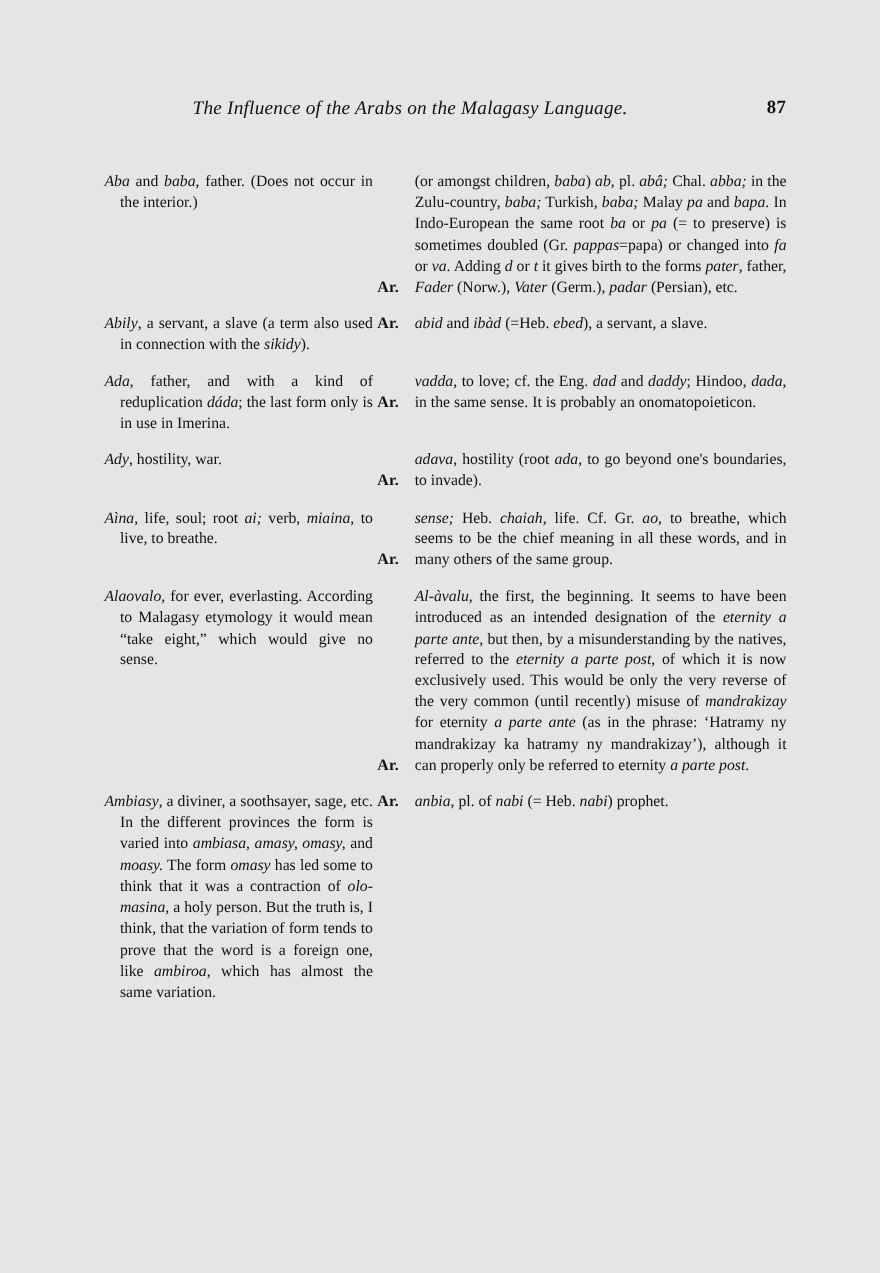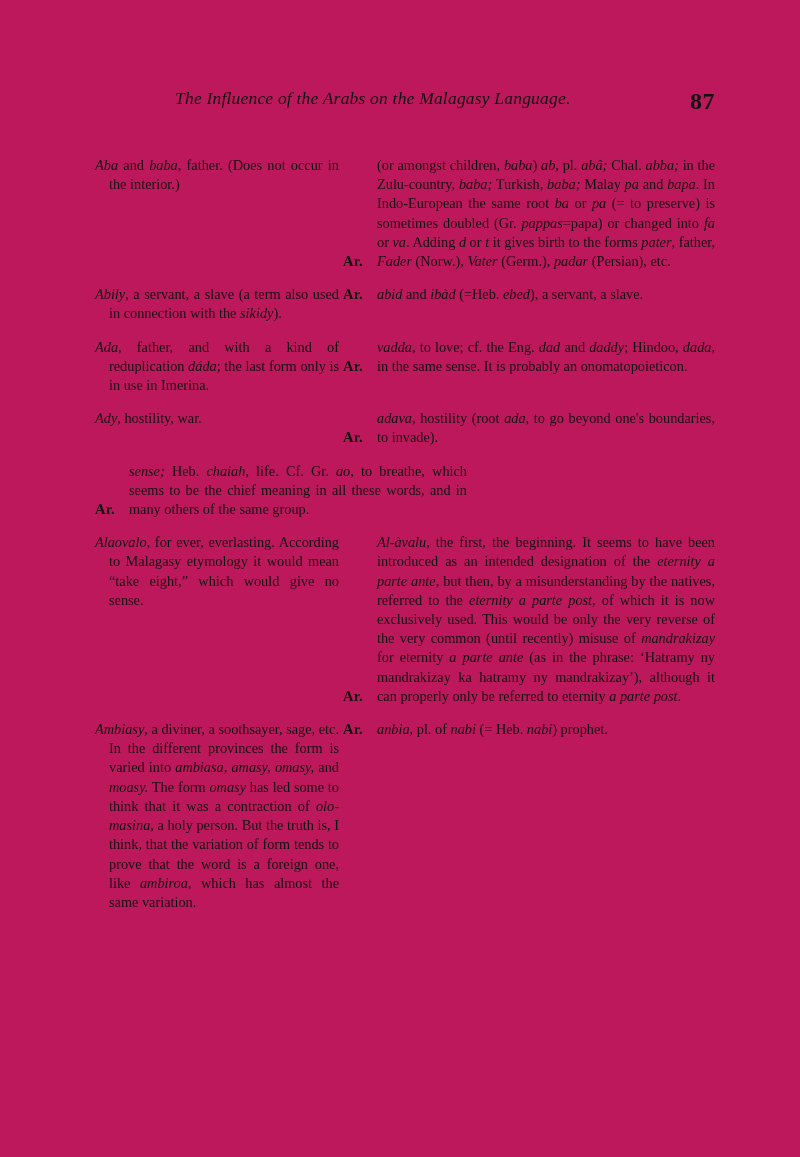--- a/index.html
+++ b/index.html
@@ -14,21 +14,21 @@
     font-family: "Liberation Serif", "DejaVu Serif", serif;
     color: #111111;
     overflow: hidden;
   }
 
   .page {
     position: absolute;
     left: 0; top: 0;
     width: 800px;
     height: 1157px;
-    background: #be185d;
+    background: #e5e5e5;
   }
 
   
   .runhead {
     position: absolute;
     left: 95px;
     top: 88px;
     width: 620px;
     height: 30px;
   }
@@ -38,21 +38,21 @@
     top: 0;
     font-style: italic;
     font-size: 17.5px;
     letter-spacing: 0.2px;
     white-space: nowrap;
   }
   .runhead-pageno {
     position: absolute;
     right: 0;
     top: 0;
-    font-size: 24px;
+    font-size: 17px;
     font-weight: 700;
     letter-spacing: 0.5px;
   }
 
   
   .colheads {
     position: absolute;
     left: 95px;
     top: 134px;
     width: 620px;
@@ -188,20 +188,23 @@
       </div>
       <div class="col-ar">
         <div class="ar-label">Ar.</div>
         <div class="ar-body">
           <p class="para"><i>adava</i>, hostility (root <i>ada</i>, to go beyond one's boundaries, to invade).</p>
         </div>
       </div>
     </div>
 
     <div class="entry e-aina">
+      <div class="col-mg">
+        <p class="para hang"><i>Aìna</i>, life, soul; root <i>ai;</i> verb, <i>miaina</i>, to live, to breathe.</p>
+      </div>
       <div class="col-ar">
         <div class="ar-label">Ar.</div>
         <div class="ar-body">
           <p class="para"><i>sense;</i> Heb. <i>chaiah</i>, life. Cf. Gr. <i>ao</i>, to breathe, which seems to be the chief meaning in all these words, and in many others of the same group.</p>
         </div>
       </div>
     </div>
 
     <div class="entry e-alaovalo">
       <div class="col-mg">

